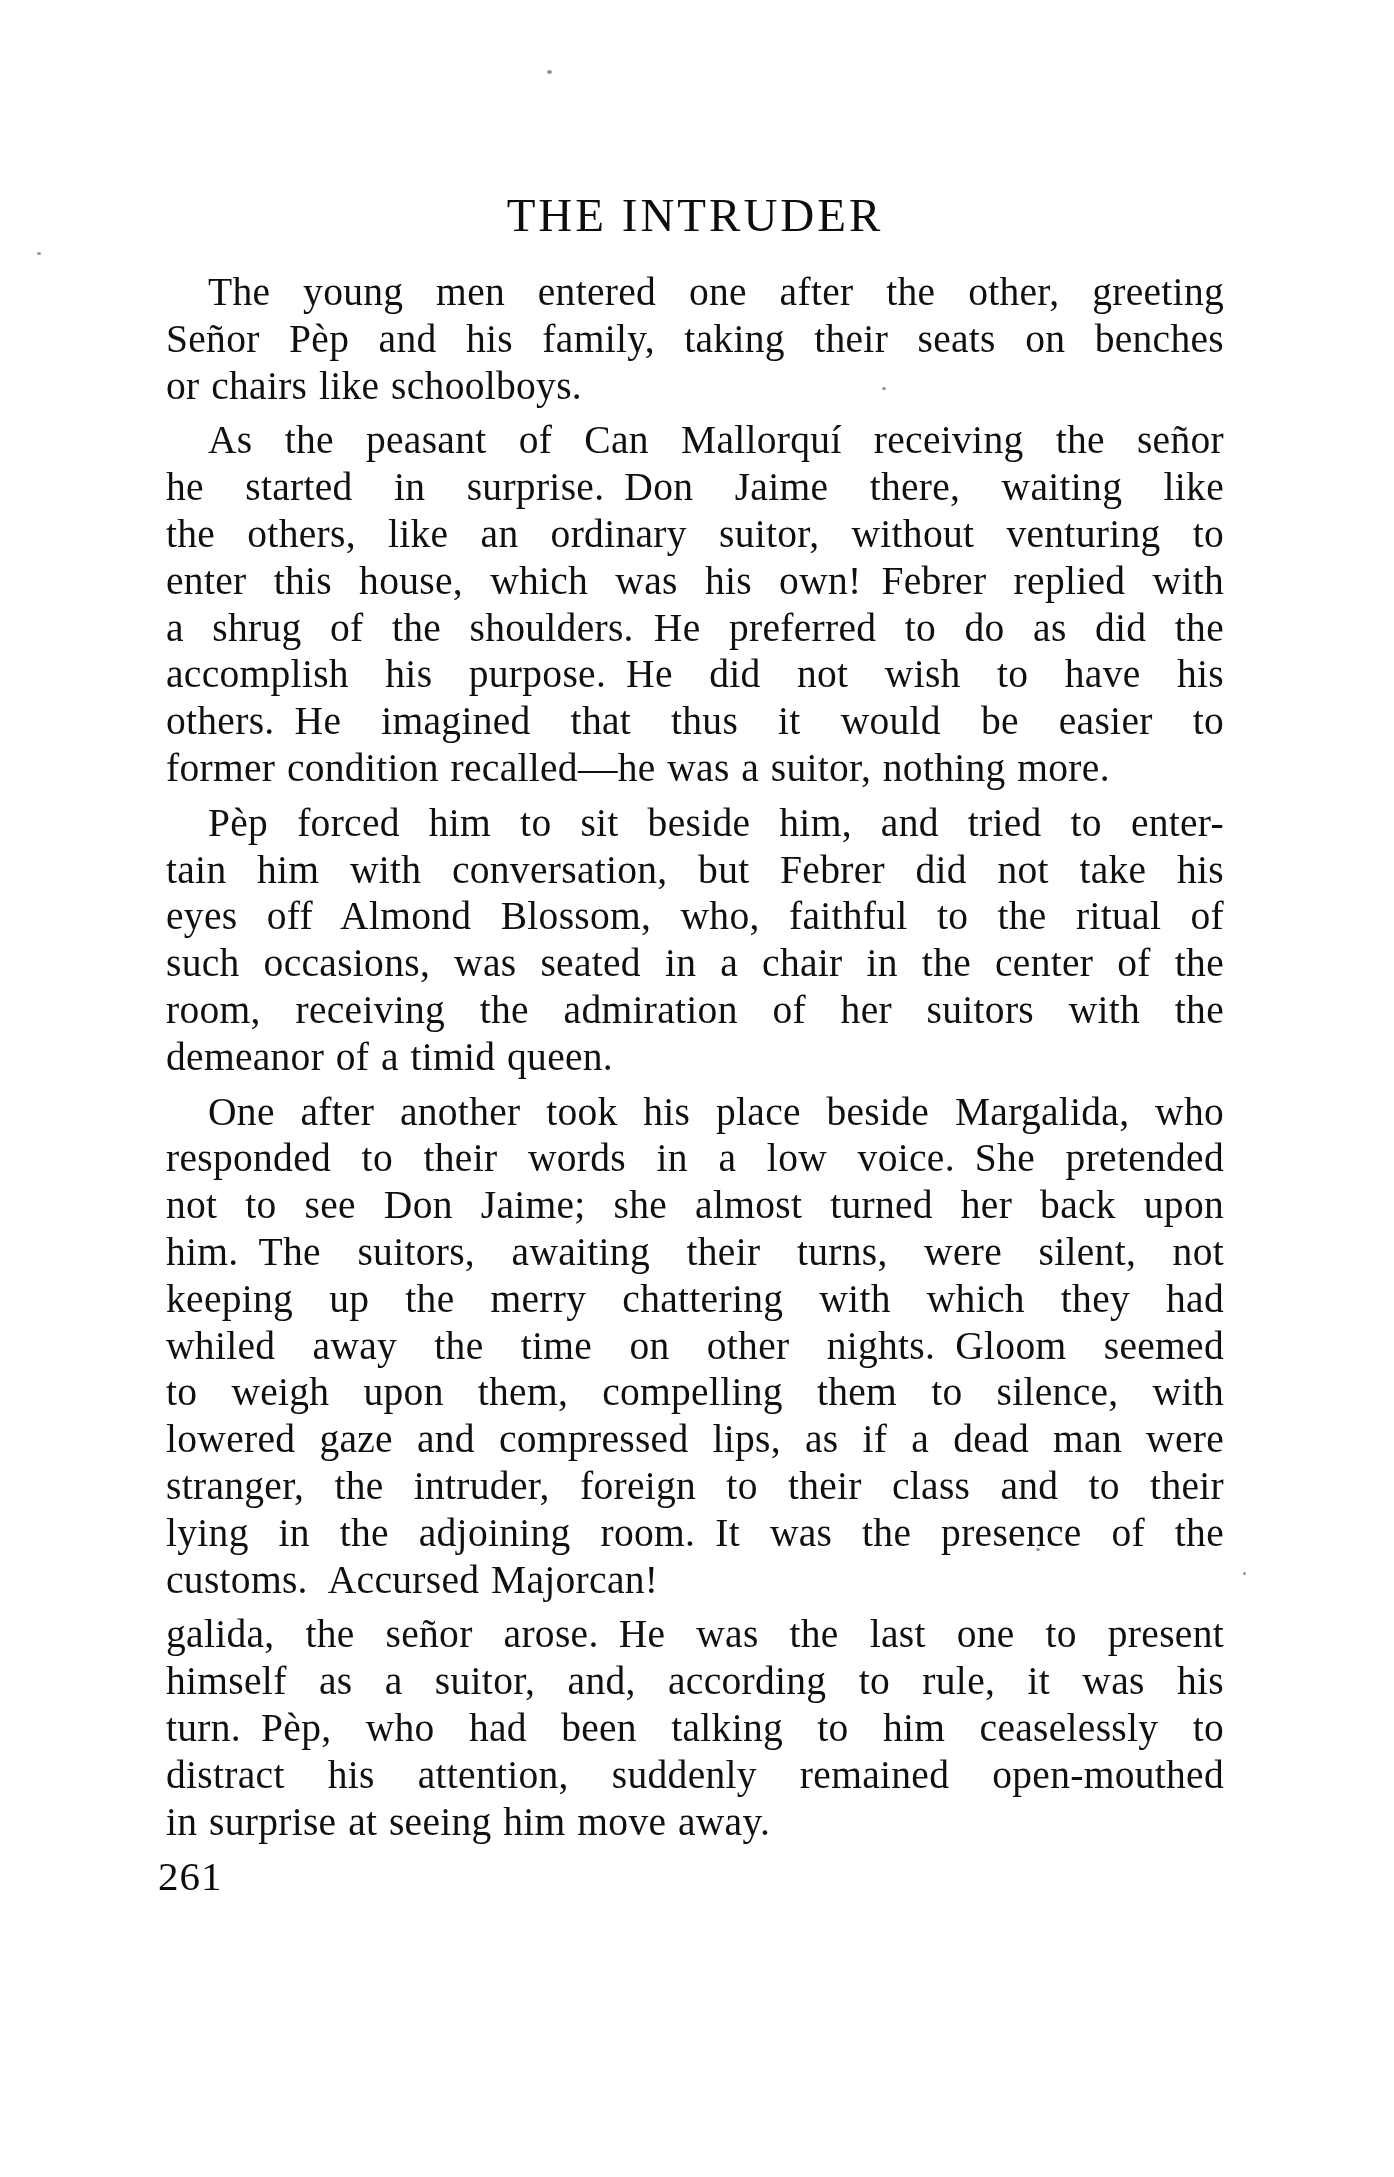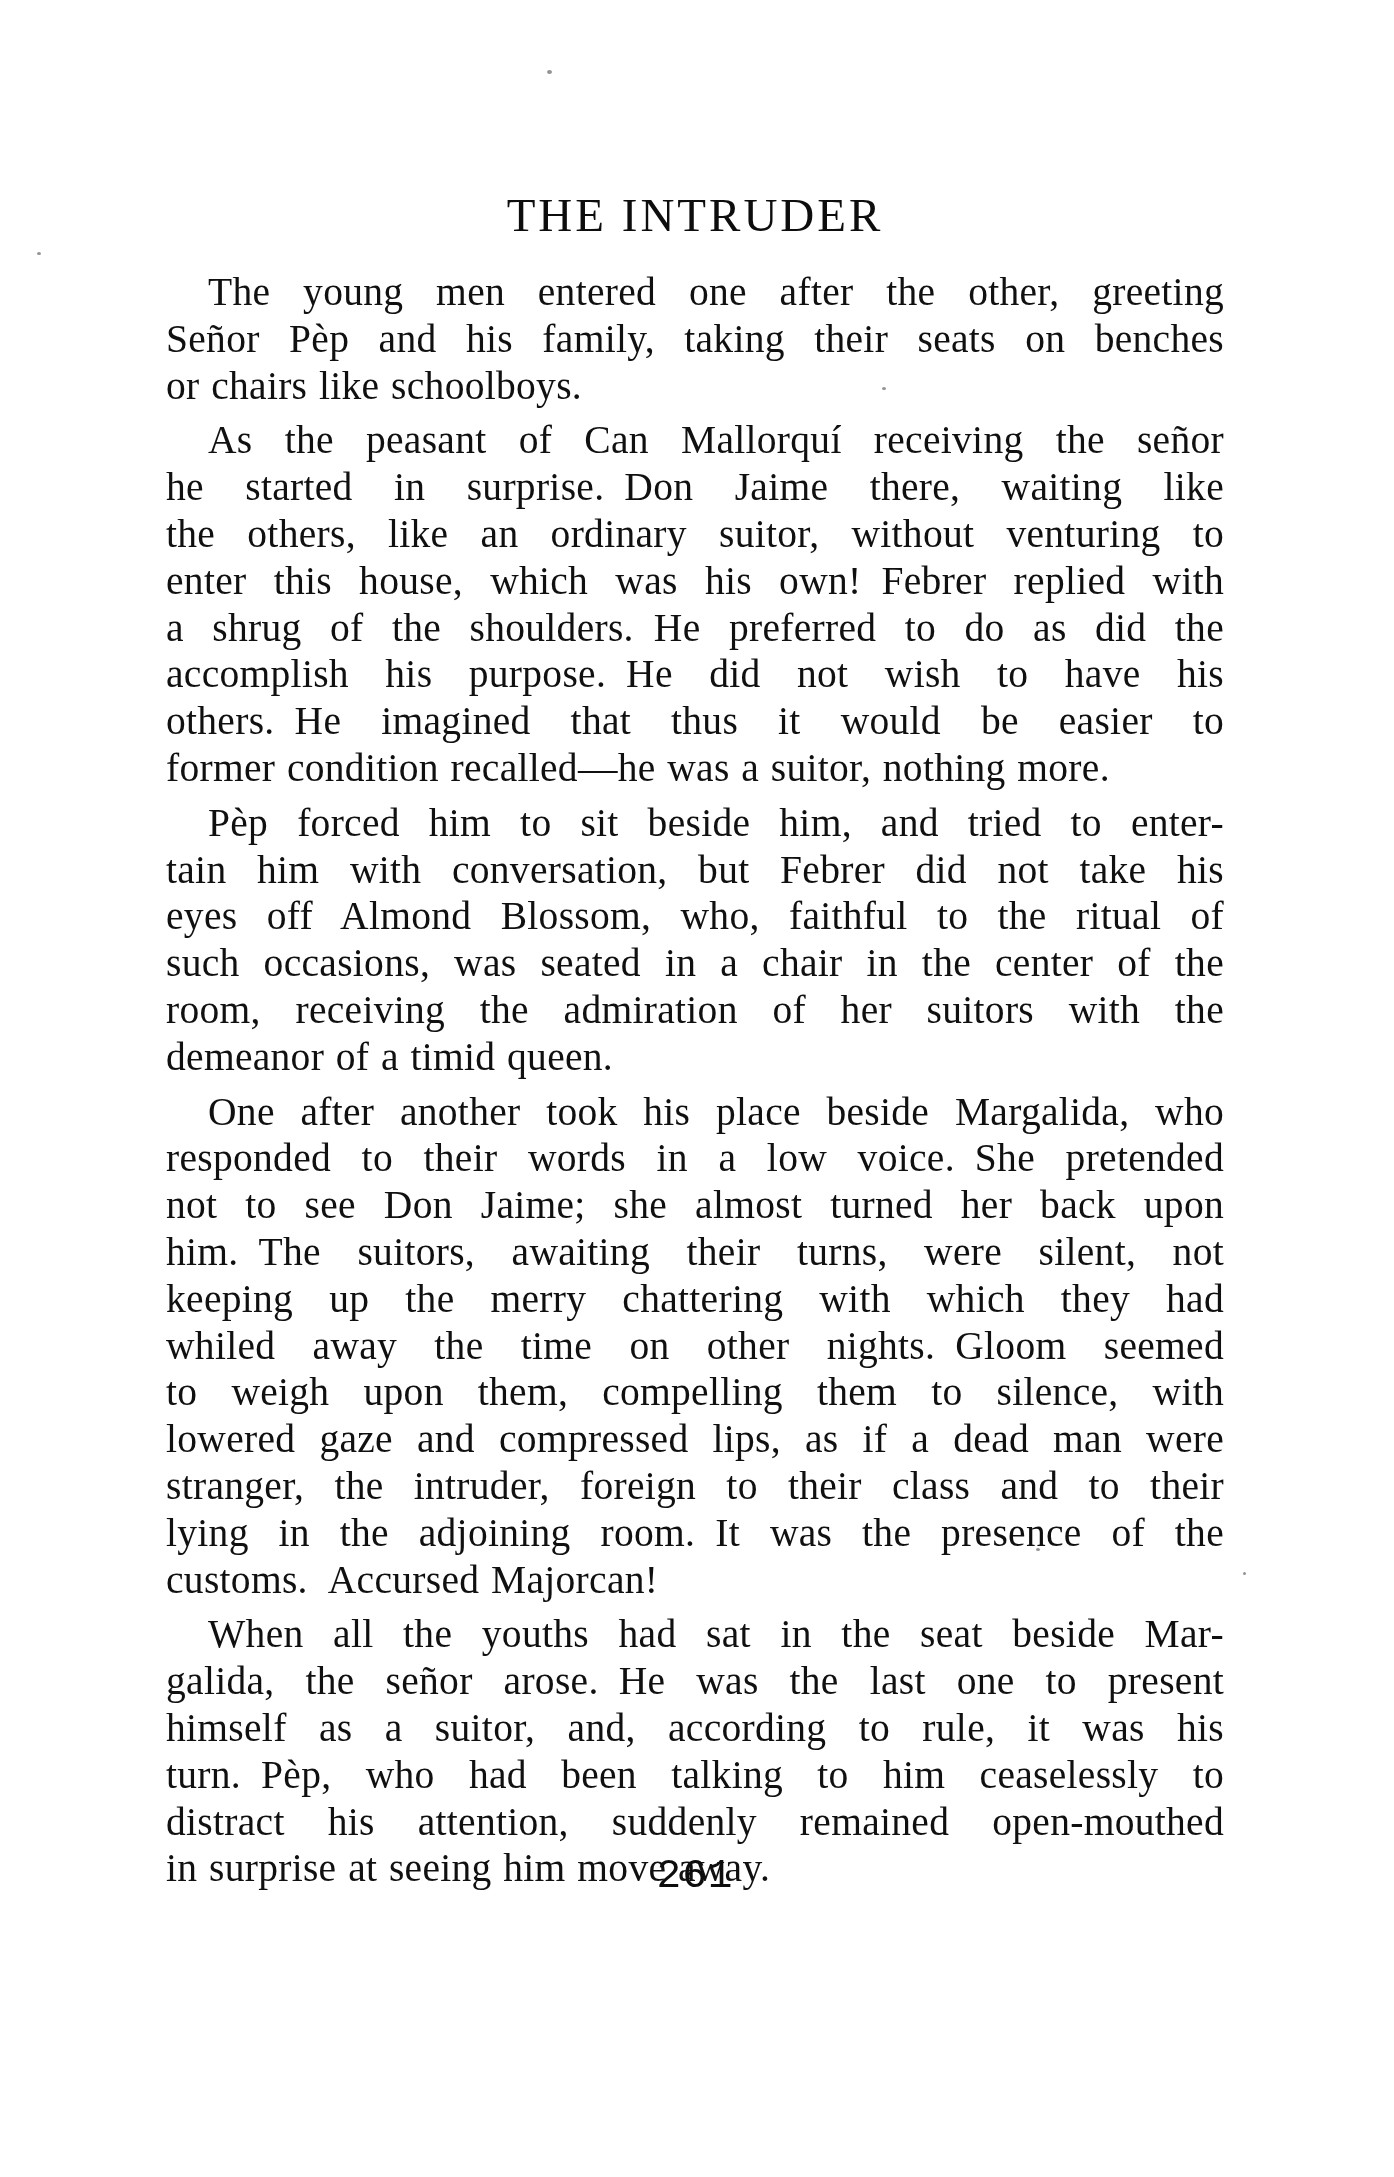--- a/index.html
+++ b/index.html
@@ -42,26 +42,24 @@
     white-space: nowrap;
   }
   .line.last {
     text-align-last: left;
     white-space: normal;
   }
   .line.first { text-indent: 42px; }
   .page-number {
     position: absolute;
     top: 1854px; left: 158px; width: 1074px;
-    text-align: center;
     font-size: 41px;
     line-height: 1.1;
     letter-spacing: 1px;
     color: #0d0d0d;
-    font-family: Liberation Mono, monospace;
   }
   .ink-speck {
     position: absolute;
     background: #3a3a3a;
     border-radius: 50%;
     opacity: 0.55;
   }
 </style>
 </head>
 <body>
@@ -106,21 +104,20 @@
       <div class="line">keeping up the merry chattering with which they had</div>
       <div class="line">whiled away the time on other nights. Gloom seemed</div>
       <div class="line">to weigh upon them, compelling them to silence, with</div>
       <div class="line">lowered gaze and compressed lips, as if a dead man were</div>
       <div class="line">stranger, the intruder, foreign to their class and to their</div>
       <div class="line">lying in the adjoining room. It was the presence of the</div>
       <div class="line last">customs. Accursed Majorcan!</div>
     </div>
 
     <div class="paragraph">
-      <div class="line first">When all the youths had sat in the seat beside Mar-</div>
       <div class="line">galida, the señor arose. He was the last one to present</div>
       <div class="line">himself as a suitor, and, according to rule, it was his</div>
       <div class="line">turn. Pèp, who had been talking to him ceaselessly to</div>
       <div class="line">distract his attention, suddenly remained open-mouthed</div>
       <div class="line last">in surprise at seeing him move away.</div>
     </div>
 
   </div>
 
   <div class="page-number">261</div>

